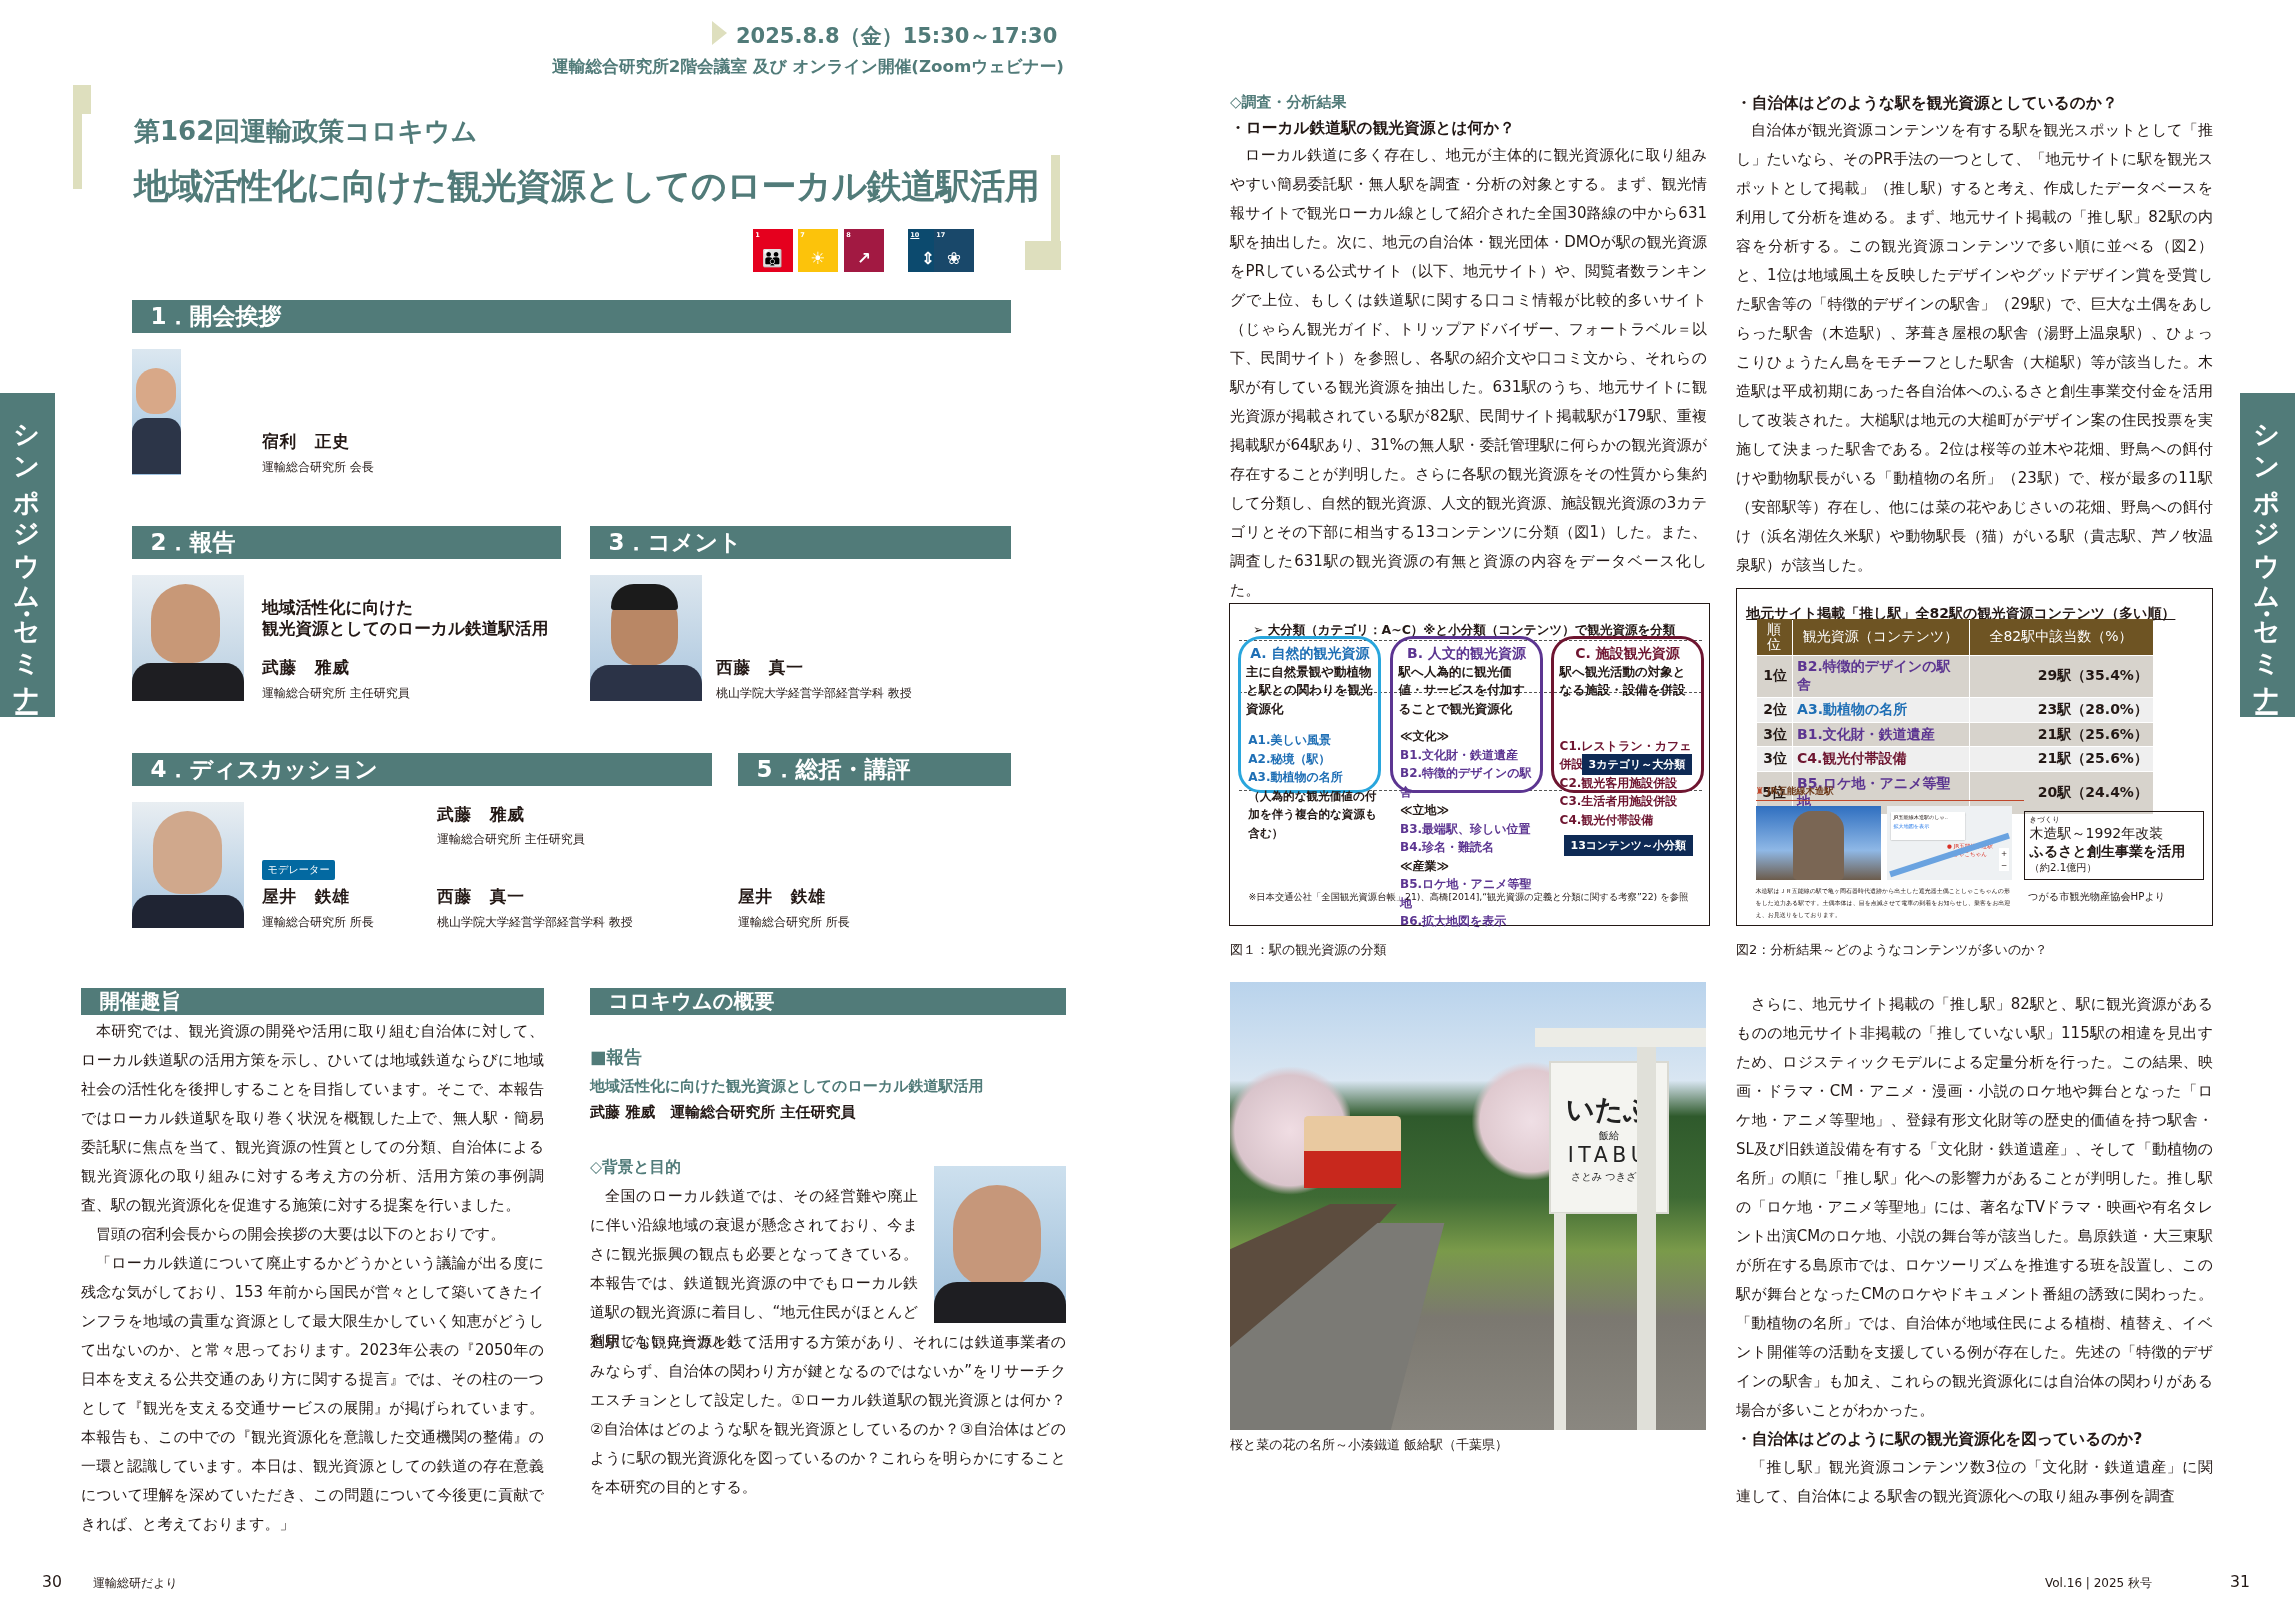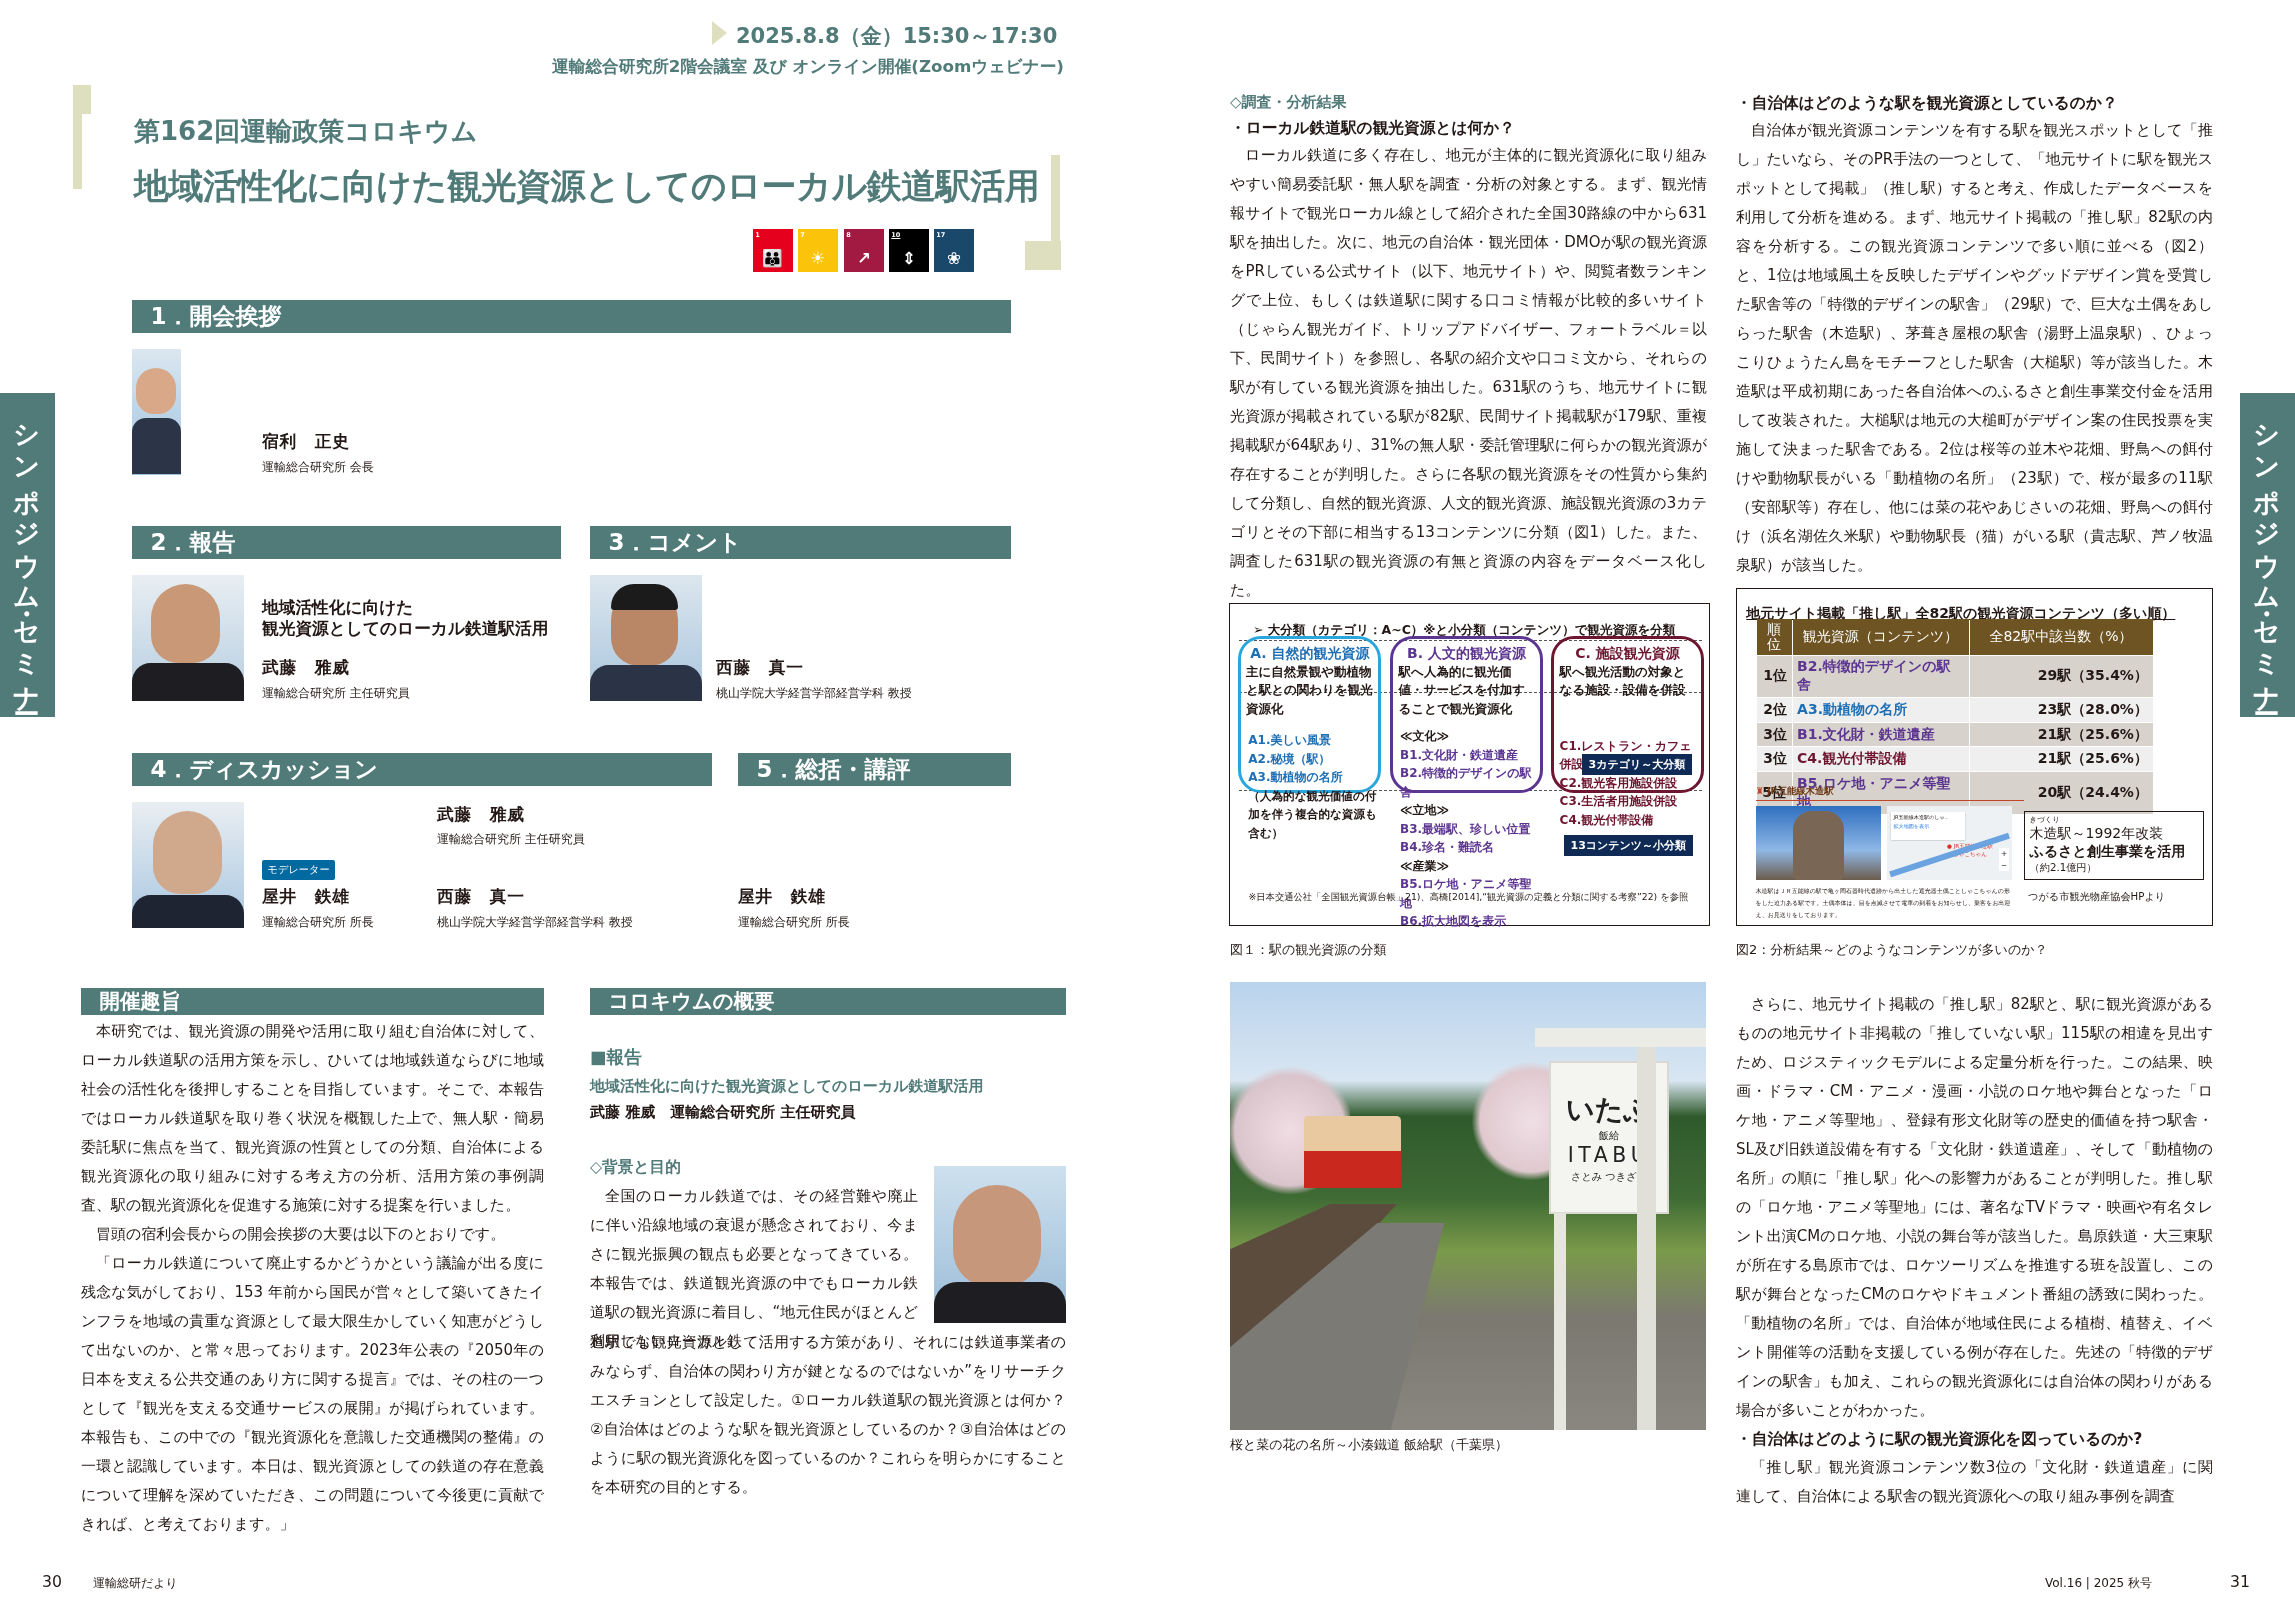--- a/index.html
+++ b/index.html
@@ -48,21 +48,21 @@
 <div class="abs" style="left:1051px;top:155px;width:9.3px;height:115px;background:#dedfbe;"></div>
 <div class="abs" style="left:1025px;top:241px;width:36px;height:29px;background:#dedfbe;"></div>
 
 <div class="abs teal" style="left:134px;top:114px;font-size:26px;font-weight:bold;white-space:nowrap;">第162回運輸政策コロキウム</div>
 <div class="abs teal" style="left:134px;top:163px;font-size:35px;font-weight:bold;white-space:nowrap;letter-spacing:-0.5px;">地域活性化に向けた観光資源としてのローカル鉄道駅活用</div>
 
 <div>
   <div class="sdg" style="left:753px;background:#e5001e;"><span>1</span><div class="g">👪</div></div>
   <div class="sdg" style="left:798px;background:#fcc30b;"><span>7</span><div class="g">☀</div></div>
   <div class="sdg" style="left:844px;background:#a21942;"><span>8</span><div class="g">↗</div></div>
-  <div class="sdg" style="left:889px;background:#000000;text-decoration:underline;"><span>10</span><div class="g">⇕</div></div>
+  <div class="sdg" style="left:908px;background:#0c4a6e;text-decoration:underline;"><span>10</span><div class="g">⇕</div></div>
   <div class="sdg" style="left:934px;background:#19486a;"><span>17</span><div class="g">❀</div></div>
 </div>
 
 <div class="sec-bar" style="left:132px;top:300px;width:879px;">1．開会挨拶</div>
 <div class="photo" style="left:132px;top:349px;width:49px;height:126px;background:linear-gradient(180deg,#dbe7f0 0%,#9ec2e0 100%);">
   <div style="position:absolute;left:3.7px;top:18.5px;width:40px;height:46px;border-radius:21px 21px 18.5px 18.5px;background:#d8a888;"></div>
   <div style="position:absolute;left:0;top:69px;width:49px;height:56px;background:#2c3548;border-radius:14px 14px 0 0;"></div>
 </div>
 <div class="abs name" style="left:262px;top:430px;">宿利　正史</div>
 <div class="abs aff" style="left:262px;top:459px;">運輸総合研究所 会長</div>

